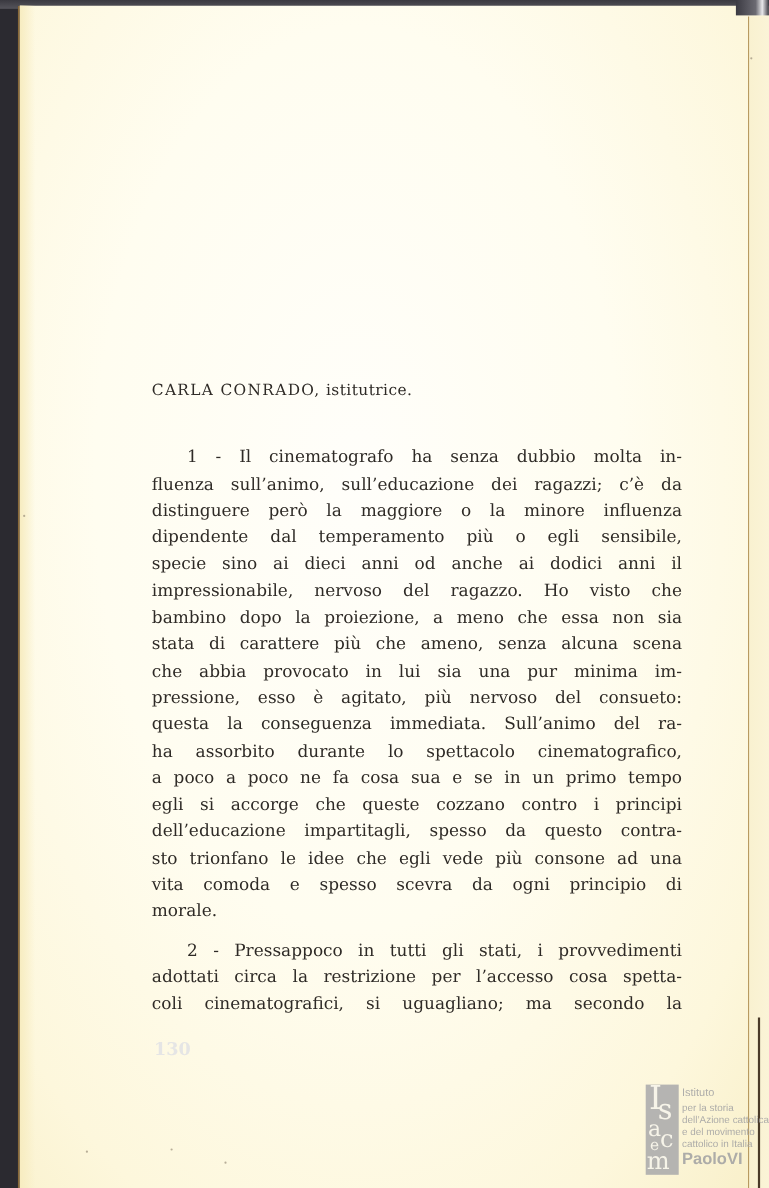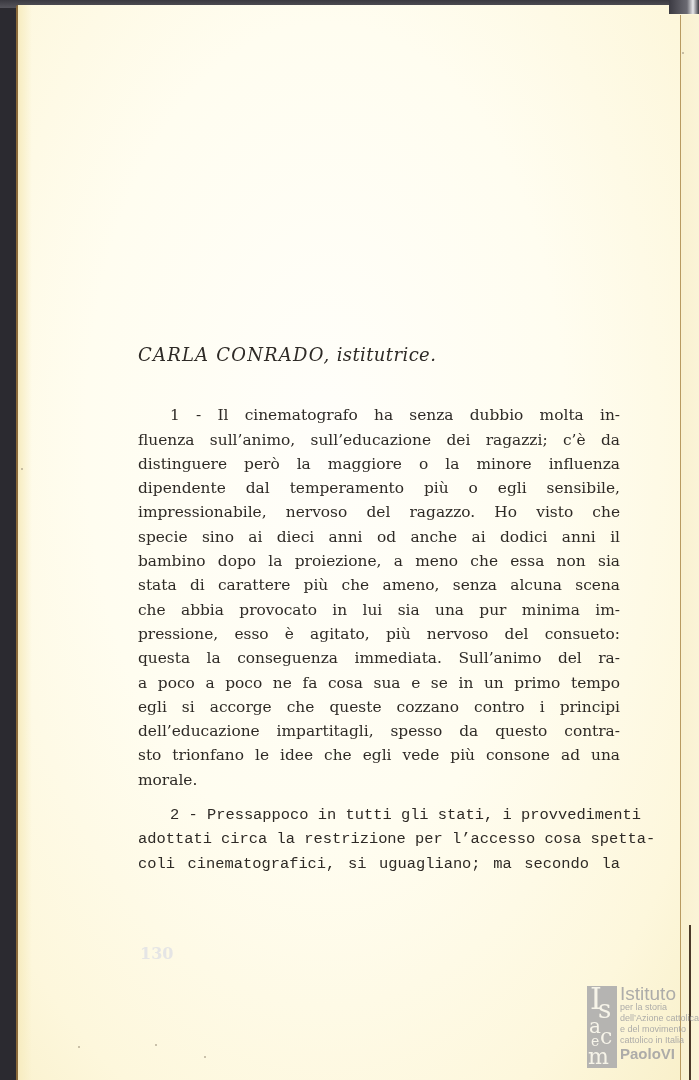--- a/index.html
+++ b/index.html
@@ -66,41 +66,40 @@
       position: absolute;
       left: 138px;
       top: 343px;
       width: 482px;
       font-family: "DejaVu Serif", serif;
       color: #2e2a26;
       font-size: 15.4px;
       line-height: 24.3px;
     }
     .author {
-      font-style: italic;
       letter-spacing: 0.4px;
       margin-bottom: 36px;
-      font-size: 18px;
+      font-size: 14px;
     }
     .author .name { letter-spacing: 1.2px; }
     .para {
       text-align: justify;
       margin: 0;
     }
     .line {
       display: block;
       text-align: justify;
       text-align-last: justify;
       white-space: nowrap;
       height: 24.3px;
     }
     .line.last {
       text-align-last: left;
     }
-    .para + .para { margin-top: 11px; font-family: Liberation Mono, monospace; }
+    .para + .para { margin-top: 11px; }
     .page-number {
       position: absolute;
       left: 140px;
       top: 944px;
       font-family: "DejaVu Serif", serif;
       font-weight: bold;
       font-size: 16px;
       color: #e5e5e5;
     }
     .speck {
@@ -134,21 +133,21 @@
     .wm-text {
       position: absolute;
       left: 33px;
       top: 0;
       font-family: "Liberation Sans", sans-serif;
       color: #a0a0a2;
       line-height: 11px;
       font-size: 9px;
       white-space: nowrap;
     }
-    .wm-text .big { font-size: 19px; line-height: 16px; display:block; }
+    .wm-text .big { font-size: 10px; line-height: 16px; display:block; }
     .wm-text .bottom { font-size: 15px; line-height: 16px; display:block;font-weight:bold; }
   </style>
 </head>
 <body>
 
 <div class="scan">
   <div class="top-shadow"></div>
 
   <div class="page">
     <div class="page-left-tint"></div>
@@ -161,31 +160,33 @@
     <div class="author">
       <span class="name">CARLA CONRADO,</span>
       <span>istitutrice.</span>
     </div>
 
     <div class="para" style="text-indent:0;">
       <span class="line" style="padding-left:32px;margin-top:26px;">1 - Il cinematografo ha senza dubbio molta in-</span>
       <span class="line">fluenza sull’animo, sull’educazione dei ragazzi; c’è da</span>
       <span class="line">distinguere però la maggiore o la minore influenza</span>
       <span class="line">dipendente dal temperamento più o egli sensibile,</span>
+      <span class="line">specie sino ai dieci anni od anche ai dodici anni il</span>
       <span class="line">impressionabile, nervoso del ragazzo. Ho visto che</span>
-      <span class="line">specie sino ai dieci anni od anche ai dodici anni il</span>
       <span class="line">bambino dopo la proiezione, a meno che essa non sia</span>
       <span class="line">stata di carattere più che ameno, senza alcuna scena</span>
       <span class="line">che abbia provocato in lui sia una pur minima im-</span>
       <span class="line">pressione, esso è agitato, più nervoso del consueto:</span>
       <span class="line">questa la conseguenza immediata. Sull’animo del ra-</span>
+      <span class="line">ha assorbito durante lo spettacolo cinematografico,</span>
       <span class="line">a poco a poco ne fa cosa sua e se in un primo tempo</span>
       <span class="line">egli si accorge che queste cozzano contro i principi</span>
       <span class="line">dell’educazione impartitagli, spesso da questo contra-</span>
       <span class="line">sto trionfano le idee che egli vede più consone ad una</span>
+      <span class="line">vita comoda e spesso scevra da ogni principio di</span>
       <span class="line last">morale.</span>
     </div>
 
     <div class="para">
       <span class="line" style="padding-left:32px;">2 - Pressappoco in tutti gli stati, i provvedimenti</span>
       <span class="line">adottati circa la restrizione per l’accesso cosa spetta-</span>
       <span class="line">coli cinematografici, si uguagliano; ma secondo la</span>
     </div>
   </div>
 

